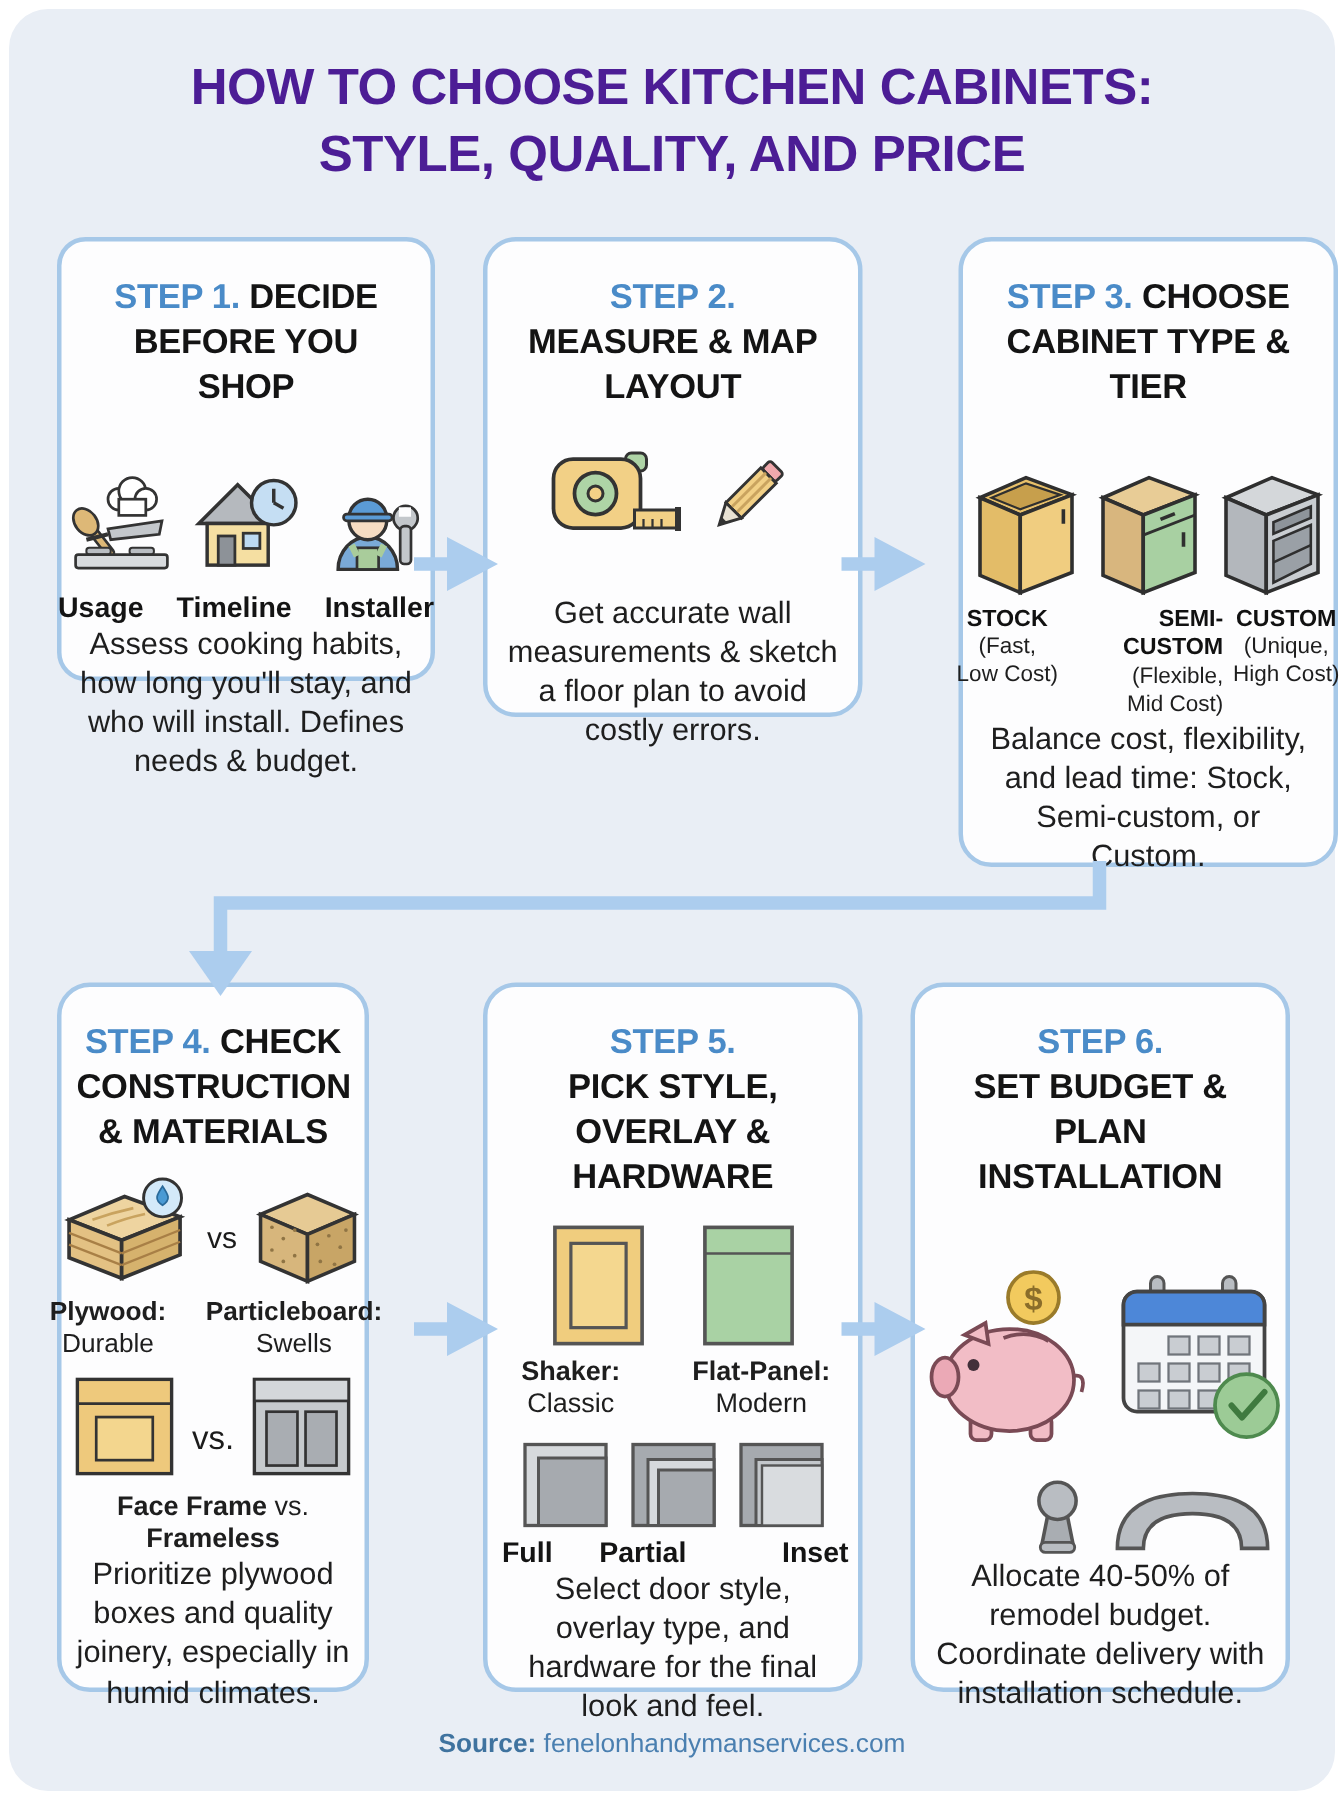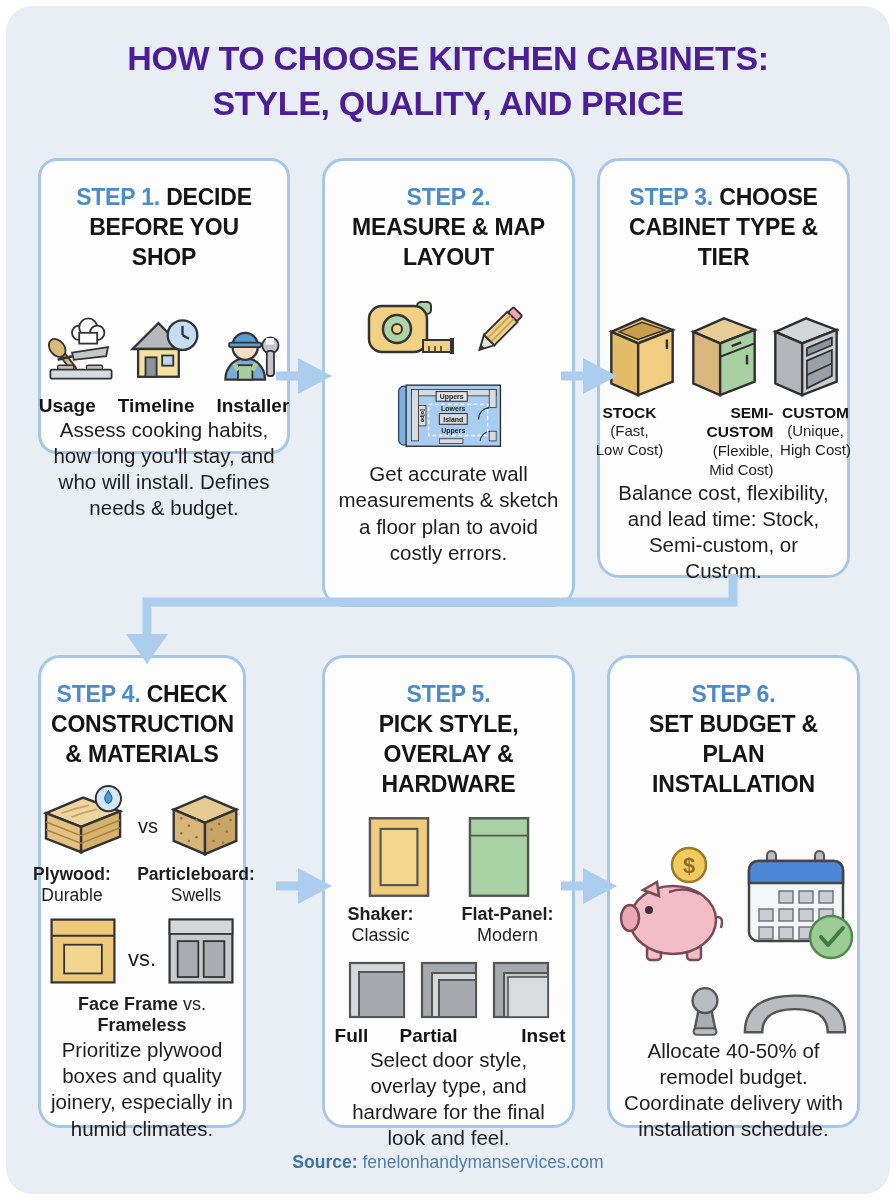--- a/index.html
+++ b/index.html
@@ -93,21 +93,21 @@
       </svg>
     </div>
     <div class="icon-row" style="gap:22px; margin-top:8px;">
       <div class="mini-label">Usage</div>
       <div class="mini-label">Timeline</div>
       <div class="mini-label">Installer</div>
     </div>
     <p class="desc" style="margin-bottom:28px; max-width:228px;">Assess cooking habits, how long you'll stay, and who will install. Defines needs &amp; budget.</p>
   </section>
 
-  <section class="card" style="left:322px; top:158px; width:253px; height:449px;gap:13px;">
+  <section class="card" style="left:322px; top:158px; width:253px; height:320px;gap:13px;">
     <h2 class="card-title" style="max-width:198px;">
       <span class="step-label">STEP 2.</span>
       <span>MEASURE &amp; MAP LAYOUT</span>
     </h2>
     <div class="icon-row" style="gap:12px; margin-top:14px;">
       <svg width="88" height="62" viewBox="0 0 88 62">
         <rect x="50" y="2" width="14" height="12" rx="4" fill="#aed4a6" stroke="#333" stroke-width="2"></rect>
         <rect x="2" y="6" width="58" height="46" rx="13" fill="#f2d086" stroke="#333" stroke-width="2.5"></rect>
         <circle cx="30" cy="29" r="14" fill="#aed4a6" stroke="#333" stroke-width="2.5"></circle>
         <circle cx="30" cy="29" r="5" fill="#f2d086" stroke="#333" stroke-width="2"></circle>
@@ -144,21 +144,21 @@
       <text x="107" y="30" font-size="13" font-weight="bold" fill="#1a1a1a" text-anchor="middle">Uppers</text>
       <rect x="64" y="40" width="110" height="58" fill="none" stroke="#ffffff" stroke-width="2.5" stroke-dasharray="7,5"></rect>
       <text x="110" y="52" font-size="13" font-weight="bold" fill="#1a1a1a" text-anchor="middle">Lowers</text>
       <rect x="84" y="57" width="52" height="20" fill="#d8dbde" stroke="#333" stroke-width="2"></rect>
       <text x="110" y="72" font-size="13" font-weight="bold" fill="#1a1a1a" text-anchor="middle">Island</text>
       <text x="110" y="94" font-size="13" font-weight="bold" fill="#1a1a1a" text-anchor="middle">Uppers</text>
     </svg>
     <p class="desc" style="margin-bottom:20px; max-width:232px;">Get accurate wall measurements &amp; sketch a floor plan to avoid costly errors.</p>
   </section>
 
-  <section class="card" style="left:597px; top:158px; width:253px; height:420px;">
+  <section class="card" style="left:639px; top:158px; width:253px; height:420px;">
     <h2 class="card-title" style="max-width:226px;">
       <span class="step-label">STEP 3.</span>
       <span>CHOOSE CABINET TYPE &amp; TIER</span>
     </h2>
     <div class="icon-row" style="gap:6px; margin-top:32px;">
       <svg width="76" height="92" viewBox="0 0 76 96">
         <polygon points="6,28 38,14 70,26 34,40" fill="#e8c06a" stroke="#2f2f2f" stroke-width="2.5"></polygon>
         <polygon points="14,28 38,18 62,26 34,36" fill="#c79f4c" stroke="#2f2f2f" stroke-width="1.5"></polygon>
         <polygon points="6,28 34,40 34,94 6,82" fill="#e3bc68" stroke="#2f2f2f" stroke-width="2.5"></polygon>
         <polygon points="34,40 70,26 70,80 34,94" fill="#f0cd80" stroke="#2f2f2f" stroke-width="2.5"></polygon>

